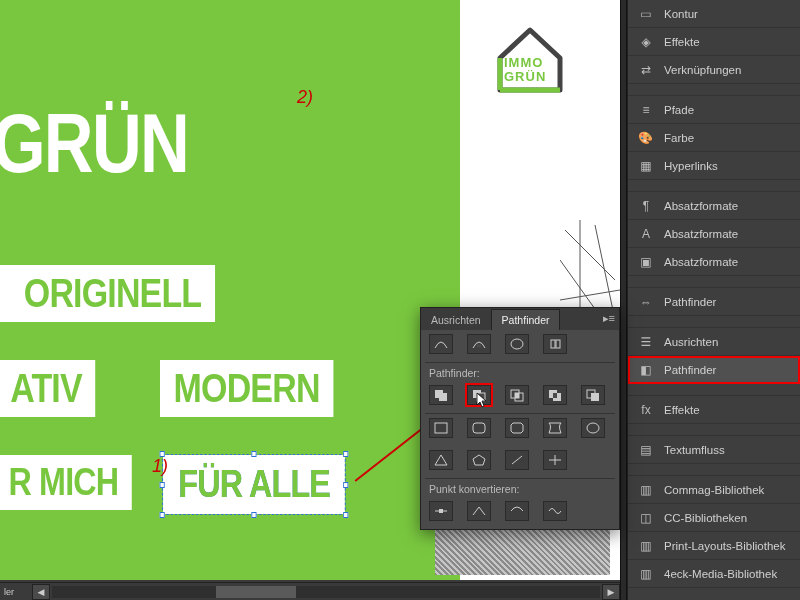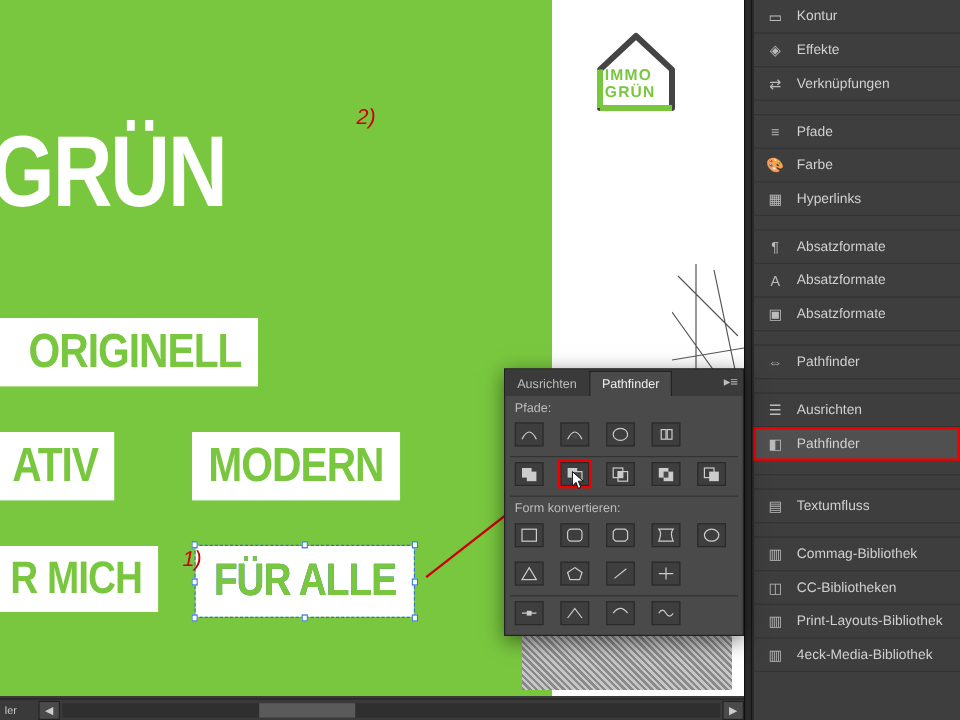--- a/index.html
+++ b/index.html
@@ -215,20 +215,24 @@
   <div class="rail-item">
     <span class="rail-icon">☰</span>
     <span>Ausrichten</span>
   </div>
   <div class="rail-item rail-highlight">
     <span class="rail-icon">◧</span>
     <span>Pathfinder</span>
   </div>
   <div class="rail-gap"></div>
 
+  <div class="rail-item">
+    <span class="rail-icon">fx</span>
+    <span>Effekte</span>
+  </div>
   <div class="rail-gap"></div>
 
   <div class="rail-item">
     <span class="rail-icon">▤</span>
     <span>Textumfluss</span>
   </div>
   <div class="rail-gap"></div>
 
   <div class="rail-item">
     <span class="rail-icon">▥</span>
@@ -248,21 +252,20 @@
   </div>
 </div>
 
 <div class="panel">
   <div class="panel-tabs">
     <div class="panel-tab">Ausrichten</div>
     <div class="panel-tab active">Pathfinder</div>
     <div class="panel-menu">▸≡</div>
   </div>
 
-  <div class="panel-section-label">Pfade:</div>
   <div class="panel-row">
     <div class="pf-btn">
         <svg width="16" height="12">
           <path d="M2 10 Q8 -2 14 10" stroke="#ccc" fill="none"></path>
         </svg>
       </div>
     <div class="pf-btn">
         <svg width="16" height="12">
           <path d="M2 10 Q8 -2 14 10" stroke="#ccc" fill="none"></path>
           <line x1="6" y1="8" x2="10" y2="8" stroke="#4a4a4a" stroke-width="3"></line>
@@ -275,20 +278,21 @@
       </div>
     <div class="pf-btn">
         <svg width="16" height="12">
           <rect x="4" y="2" width="4" height="8" stroke="#ccc" fill="none"></rect>
           <rect x="9" y="2" width="4" height="8" stroke="#ccc" fill="none"></rect>
         </svg>
       </div>
   </div>
   <div class="sep"></div>
 
+  <div class="panel-section-label">Pathfinder:</div>
   <div class="panel-row">
     <div class="pf-btn">
         <svg width="16" height="14">
           <rect x="2" y="2" width="8" height="8" fill="#ccc"></rect>
           <rect x="6" y="5" width="8" height="8" fill="#ccc"></rect>
         </svg>
       </div>
     <div class="pf-btn pf-highlight">
       <svg width="16" height="14">
           <rect x="2" y="2" width="8" height="8" fill="#ccc"></rect>
@@ -314,21 +318,20 @@
       </div>
     <div class="pf-btn">
         <svg width="16" height="14">
           <rect x="2" y="2" width="8" height="8" fill="none" stroke="#ccc"></rect>
           <rect x="6" y="5" width="8" height="8" fill="#ccc"></rect>
         </svg>
       </div>
   </div>
   <div class="sep"></div>
 
-  <div class="panel-section-label">Form konvertieren:</div>
   <div class="panel-row">
     <div class="pf-btn">
         <svg width="14" height="12">
           <rect x="1" y="1" width="12" height="10" stroke="#ccc" fill="none"></rect>
         </svg>
       </div>
     <div class="pf-btn">
         <svg width="14" height="12">
           <rect x="1" y="1" width="12" height="10" rx="3" stroke="#ccc" fill="none"></rect>
         </svg>
@@ -367,20 +370,21 @@
       </div>
     <div class="pf-btn">
         <svg width="14" height="12">
           <line x1="7" y1="1" x2="7" y2="11" stroke="#ccc"></line>
           <line x1="1" y1="6" x2="13" y2="6" stroke="#ccc"></line>
         </svg>
       </div>
   </div>
   <div class="sep"></div>
 
+  <div class="panel-section-label">Punkt konvertieren:</div>
   <div class="panel-row">
     <div class="pf-btn">
         <svg width="14" height="12">
           <line x1="1" y1="6" x2="13" y2="6" stroke="#ccc"></line>
           <rect x="5" y="4" width="4" height="4" fill="#ccc"></rect>
         </svg>
       </div>
     <div class="pf-btn">
         <svg width="14" height="12">
           <path d="M1 10 L7 2 L13 10" stroke="#ccc" fill="none"></path>

